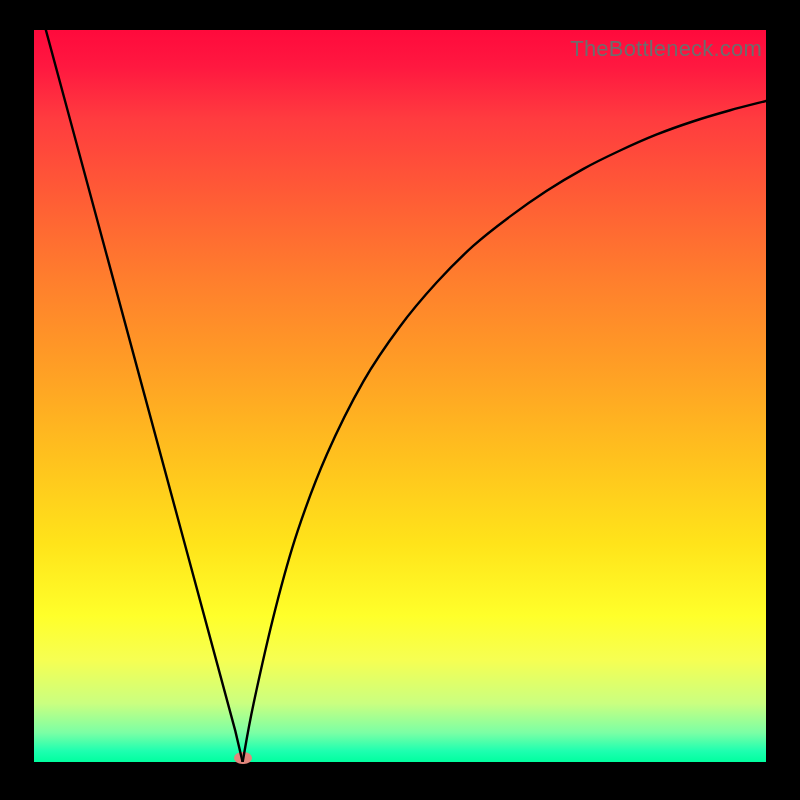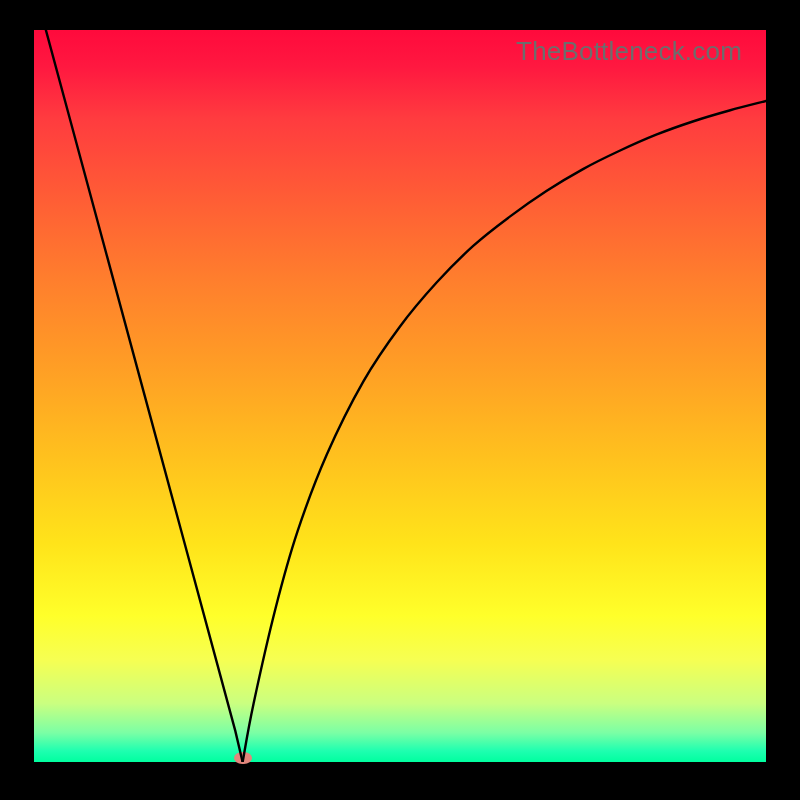--- a/index.html
+++ b/index.html
@@ -34,23 +34,23 @@
       #f6ff52 86%,
       #caff80 92%,
       #7bffa5 96%,
       #1effb0 98.5%,
       #00ff9f 100%);
   }
 
   .watermark {
     position: absolute;
     top: 6px;
-    right: 24px;
+    right: 4px;
     color: #6d6d6d;
-    font-size: 26px;
+    font-size: 22px;
     font-weight: 500;
     letter-spacing: 0.2px;
     z-index: 5;
   }
 
   .curves {
     position: absolute;
     left: 0;
     top: 0;
     width: 732px;

